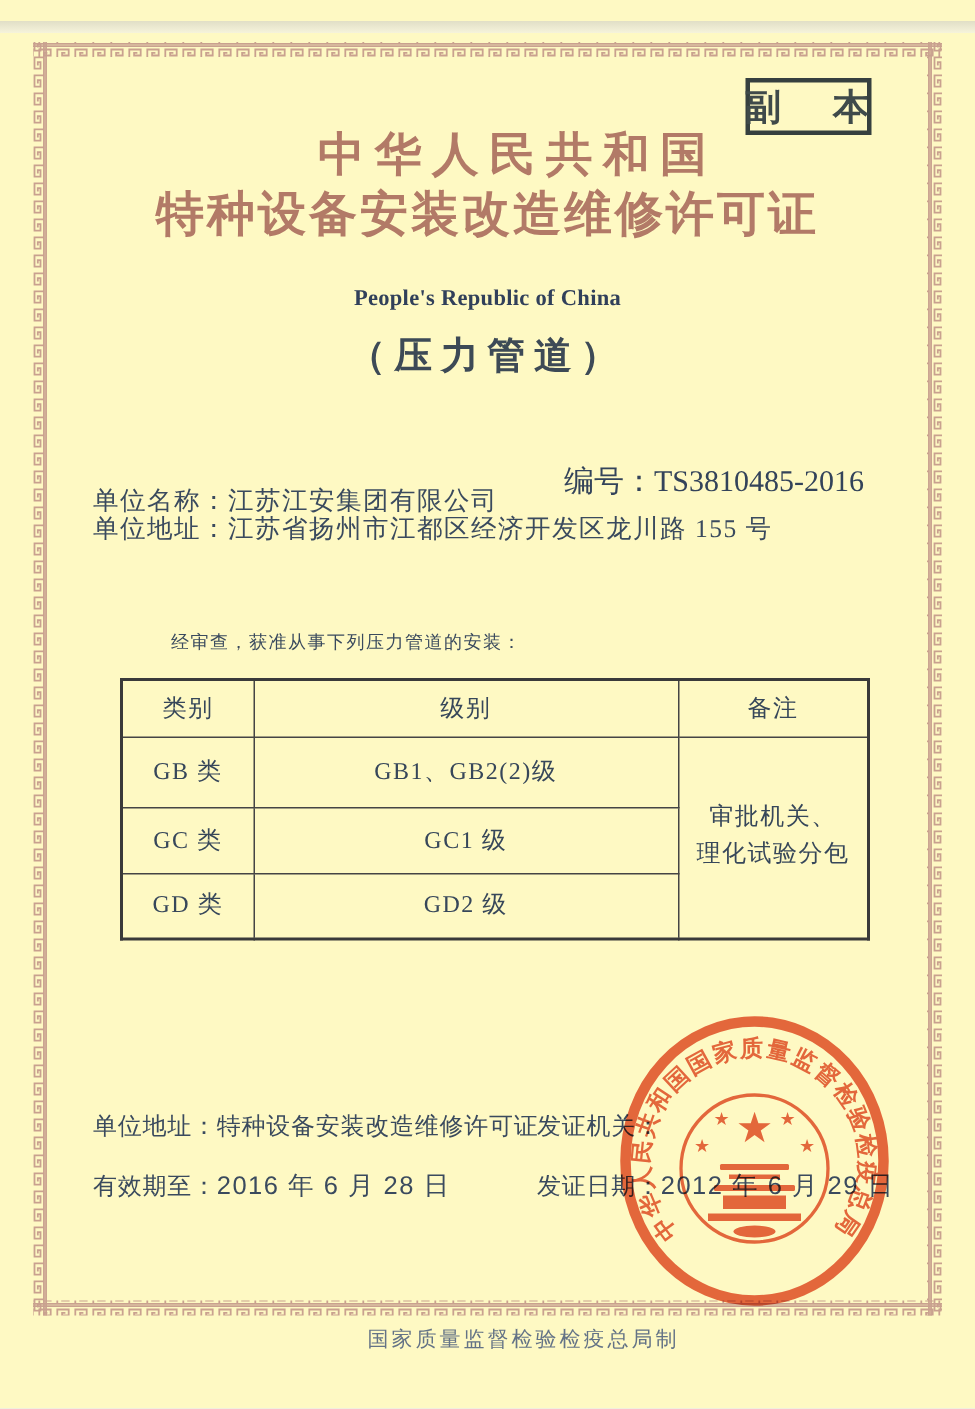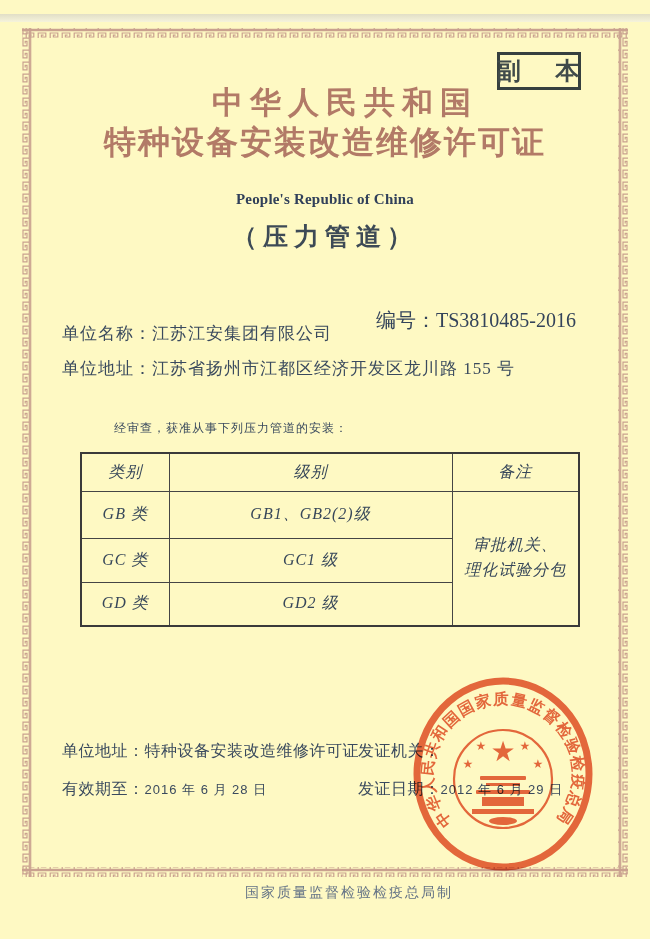--- a/index.html
+++ b/index.html
@@ -22,38 +22,38 @@
   }
   .title-cn1{top:82px;font-family:"Liberation Sans","DejaVu Sans",sans-serif;
     font-weight:bold;font-size:31px;letter-spacing:7px;color:#b27a67;margin-left:20px;}
   .title-cn2{top:121px;font-family:"Liberation Sans","DejaVu Sans",sans-serif;
     font-weight:bold;font-size:32px;letter-spacing:2px;color:#b27a67;}
   .title-en{font-weight:bold;font-size:15px;color:#31405a;letter-spacing:0.2px;}
   .en1{top:166px;} .en2{top:191px;}
   .category{top:220px;font-weight:bold;font-size:25px;letter-spacing:6px;color:#3d4a56;}
   .numline{top:259px;right:74px;font-size:20px;color:#33435a;margin-top:48px;}
   .fieldline{left:62px;font-size:17px;color:#3a4a5e;letter-spacing:1px;}
-  .unit-name{top:322px;} .unit-addr{top:357px;}
+  .unit-name{top:322px;} .unit-addr{top:341px;}
   .intro{left:114px;top:420px;font-size:12px;color:#3a4a5e;letter-spacing:1px;}
   table.lic{
     position:absolute;left:80px;top:452px;width:498px;height:173px;
     border-collapse:collapse;table-layout:fixed;
-    font-size:16px;color:#37475a;font-style:italic;
+    font-size:16px;color:#37475a;
   }
   table.lic td,table.lic th{
     border:1px solid #454545;text-align:center;vertical-align:middle;
     font-weight:normal;padding:0;letter-spacing:1px;
   }
   table.lic{border:2px solid #3a3a3a;}
   td.remark{ text-align:left;padding-left:12px;line-height:1.55;font-size:16px;}
   .col-cat{width:88px;} .col-lvl{width:283px;} .col-rem{width:127px;}
   .footline{font-size:16px;color:#3a4a5e;letter-spacing:0.5px;}
   .fl-left{left:62px;} .fl-right{left:358px;}
   .row1{top:741px;} .row2{top:779px;}
-  .dateval{font-family:"Liberation Sans","DejaVu Sans",sans-serif;font-size:13px;letter-spacing:1px;}
+  .dateval{font-family:"Liberation Sans","DejaVu Sans",sans-serif;font-size:17px;letter-spacing:1px;}
   .madeby{top:884px;font-size:14px;color:#647386;letter-spacing:2px;
     font-family:"Liberation Sans","DejaVu Sans",sans-serif;padding-left:24px;}
   .seal{position:absolute;left:408px;top:676px;width:190px;height:196px;
     opacity:.85;mix-blend-mode:multiply;z-index:5;}
   .label{white-space:pre;}
 </style>
 </head>
 <body>
 
 <div class="page">

